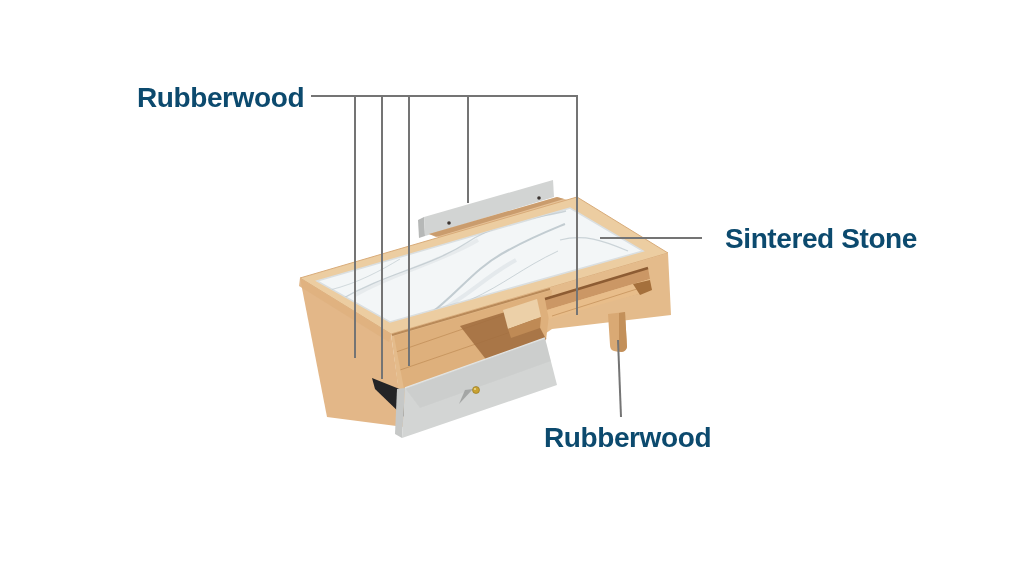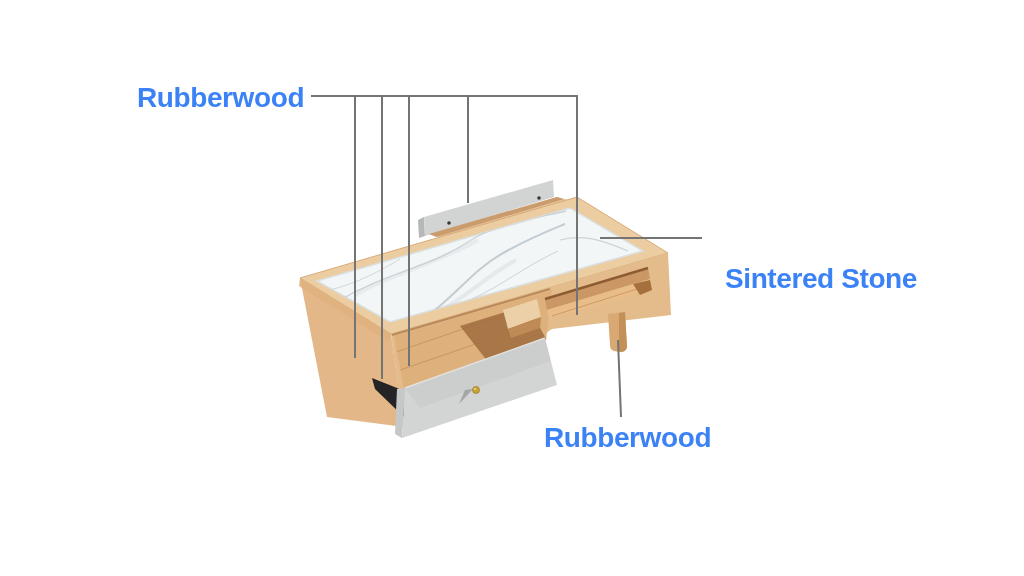--- a/index.html
+++ b/index.html
@@ -9,26 +9,26 @@
     background:#ffffff;
     overflow:hidden;
     font-family:"Liberation Sans", sans-serif;
   }
   .canvas svg{position:absolute;left:0;top:0;}
   .callout-label{
     position:absolute;
     font-size:28px;
     font-weight:600;
     letter-spacing:-0.4px;
-    color:#3b82f6;
+    color:#0c4a6e;
     white-space:nowrap;
     line-height:1;
   }
   .label-top{left:137px;top:84px;}
-  .label-right{left:725px;top:225px;margin-top:40px;}
+  .label-right{left:725px;top:225px;}
   .label-bottom{left:544px;top:424px;}
 </style>
 </head>
 <body>
 
 <div class="canvas">
 
   <svg width="1024" height="576" viewBox="0 0 1024 576">
     <defs>
       <clipPath id="marbleClip">

